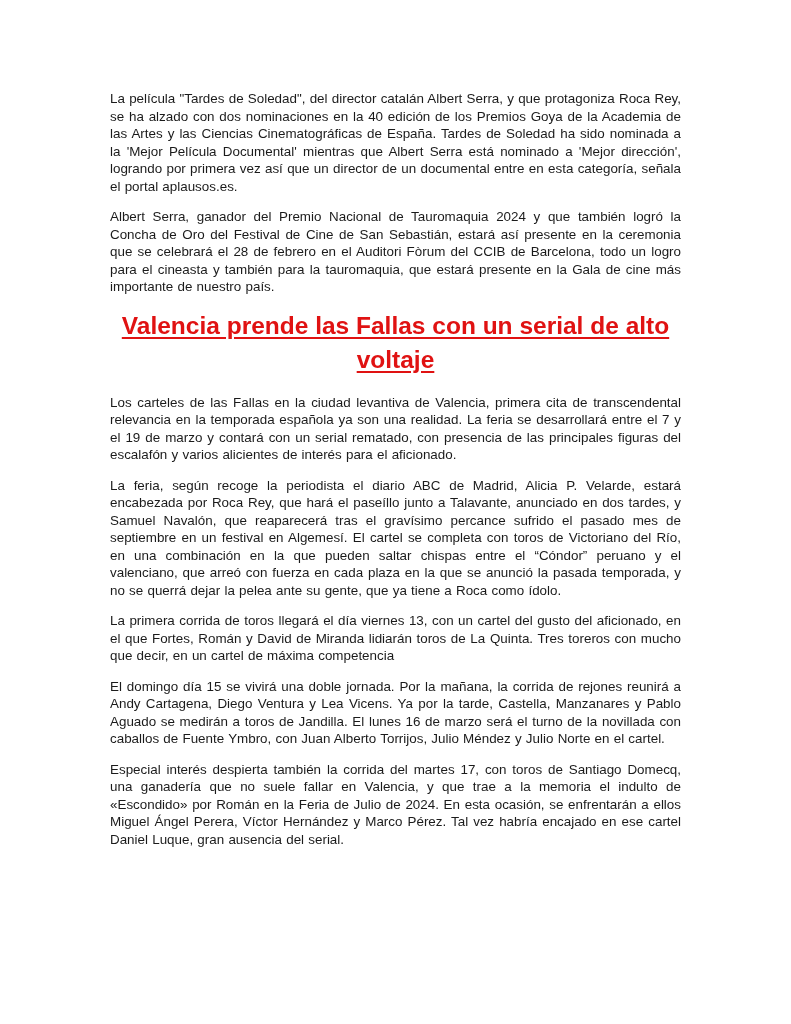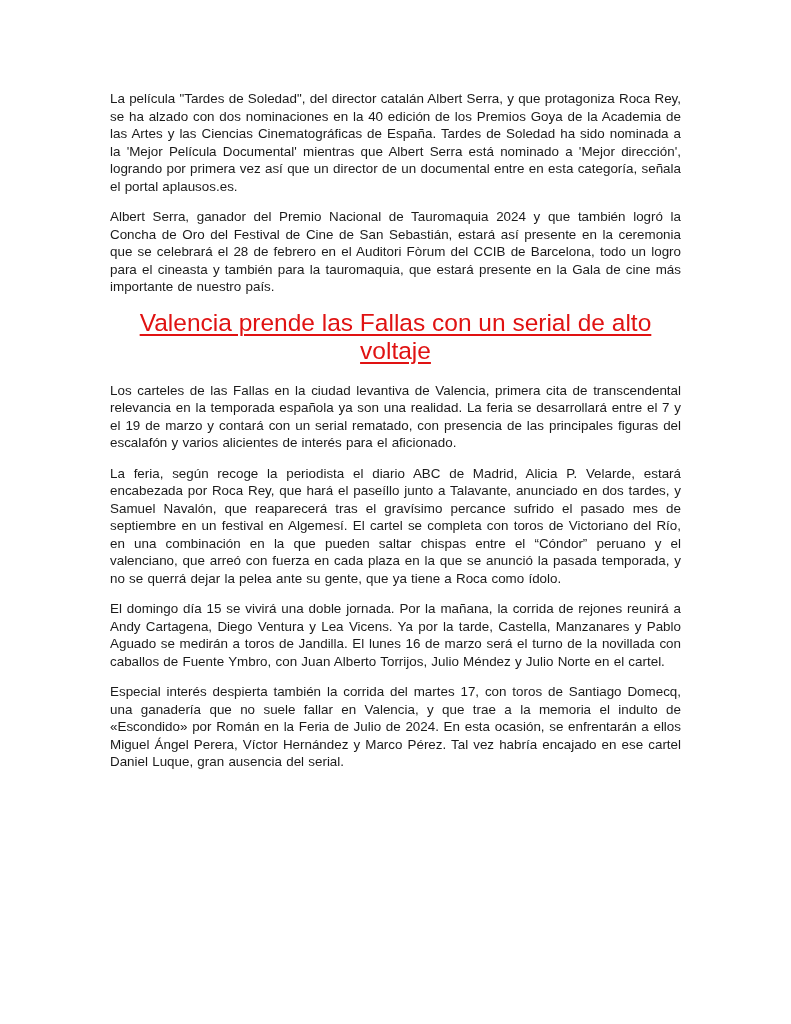--- a/index.html
+++ b/index.html
@@ -20,22 +20,22 @@
   }
   .para {
     font-size: 13.4px;
     line-height: 17.5px;
     text-align: justify;
     margin: 0 0 13px 0;
     word-spacing: 0.5px;
   }
   .headline {
     font-size: 24.5px;
-    line-height: 28px;
-    font-weight: 400;
+    line-height: 34px;
+    font-weight: 700;
     text-align: center;
     text-decoration: underline;
     text-decoration-thickness: 2px;
     text-underline-offset: 3px;
     margin: 9px 0 17px 0;
   }
 </style>
 </head>
 <body>
 
@@ -45,18 +45,19 @@
 
   <p class="para">Albert Serra, ganador del Premio Nacional de Tauromaquia 2024 y que también logró la Concha de Oro del Festival de Cine de San Sebastián, estará así presente en la ceremonia que se celebrará el 28 de febrero en el Auditori Fòrum del CCIB de Barcelona, todo un logro para el cineasta y también para la tauromaquia, que estará presente en la Gala de cine más importante de nuestro país.</p>
 
   <h1 class="headline" style="color: rgb(224, 18, 18);">Valencia prende las Fallas con un serial de alto voltaje</h1>
 
   <p class="para">Los carteles de las Fallas en la ciudad levantiva de Valencia, primera cita de transcendental relevancia en la temporada española ya son una realidad. La feria se desarrollará entre el 7 y el 19 de marzo y contará con un serial rematado, con presencia de las principales figuras del escalafón y varios alicientes de interés para el aficionado.</p>
 
   <p class="para">La feria, según recoge la periodista el diario ABC de Madrid, Alicia P. Velarde, estará encabezada por Roca Rey, que hará el paseíllo junto a Talavante, anunciado en dos tardes, y Samuel Navalón, que reaparecerá tras el gravísimo percance sufrido el pasado mes de septiembre en un festival en Algemesí. El cartel se completa con toros de Victoriano del Río, en una combinación en la que pueden saltar chispas entre el “Cóndor” peruano y el valenciano, que arreó con fuerza en cada plaza en la que se anunció la pasada temporada, y no se querrá dejar la pelea ante su gente, que ya tiene a Roca como ídolo.</p>
 
 
+  <p class="para">La primera corrida de toros llegará el día viernes 13, con un cartel del gusto del aficionado, en el que Fortes, Román y David de Miranda lidiarán toros de La Quinta. Tres toreros con mucho que decir, en un cartel de máxima competencia</p>
 
   <p class="para">El domingo día 15 se vivirá una doble jornada. Por la mañana, la corrida de rejones reunirá a Andy Cartagena, Diego Ventura y Lea Vicens. Ya por la tarde, Castella, Manzanares y Pablo Aguado se medirán a toros de Jandilla. El lunes 16 de marzo será el turno de la novillada con caballos de Fuente Ymbro, con Juan Alberto Torrijos, Julio Méndez y Julio Norte en el cartel.</p>
 
   <p class="para">Especial interés despierta también la corrida del martes 17, con toros de Santiago Domecq, una ganadería que no suele fallar en Valencia, y que trae a la memoria el indulto de «Escondido» por Román en la Feria de Julio de 2024. En esta ocasión, se enfrentarán a ellos Miguel Ángel Perera, Víctor Hernández y Marco Pérez. Tal vez habría encajado en ese cartel Daniel Luque, gran ausencia del serial.</p>
 
 </div>
 
 </body></html>

